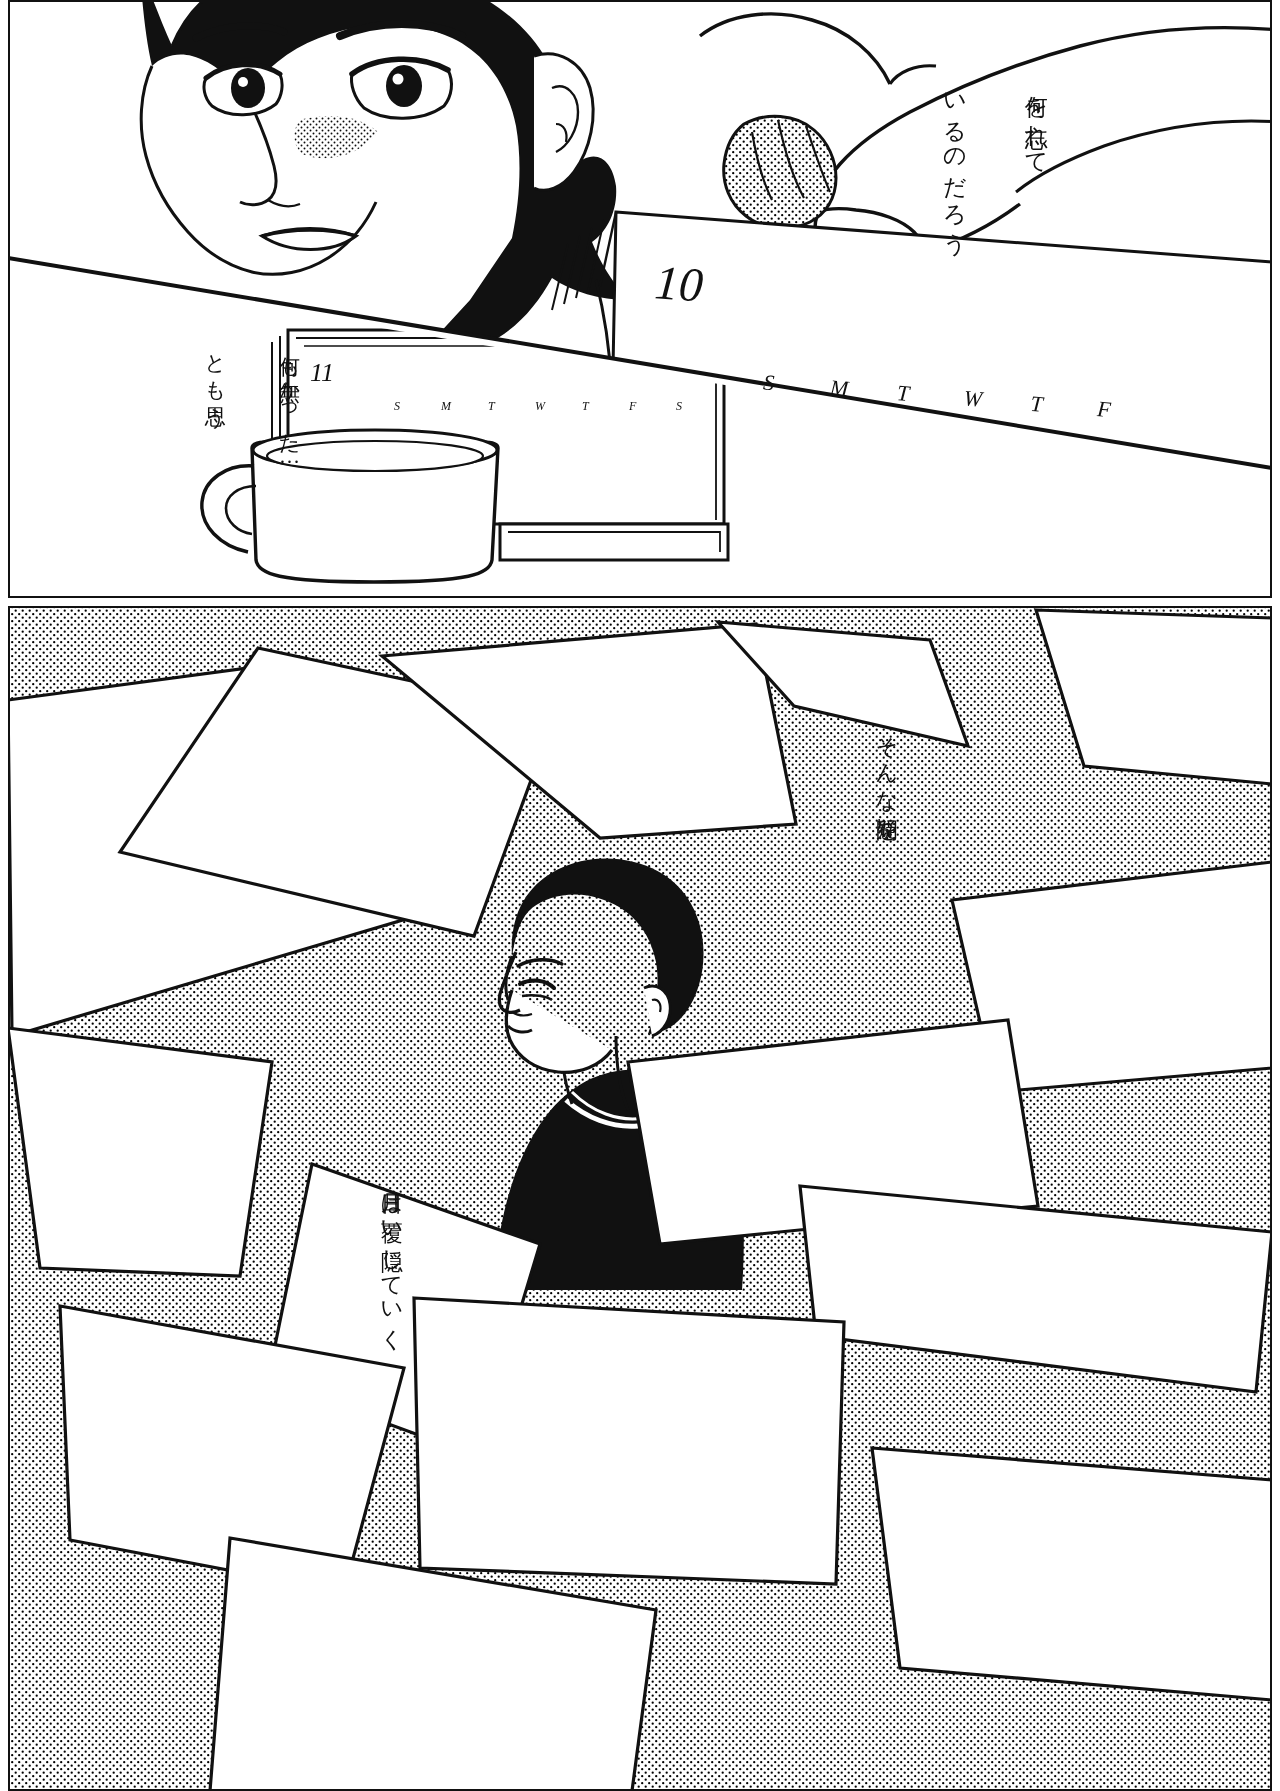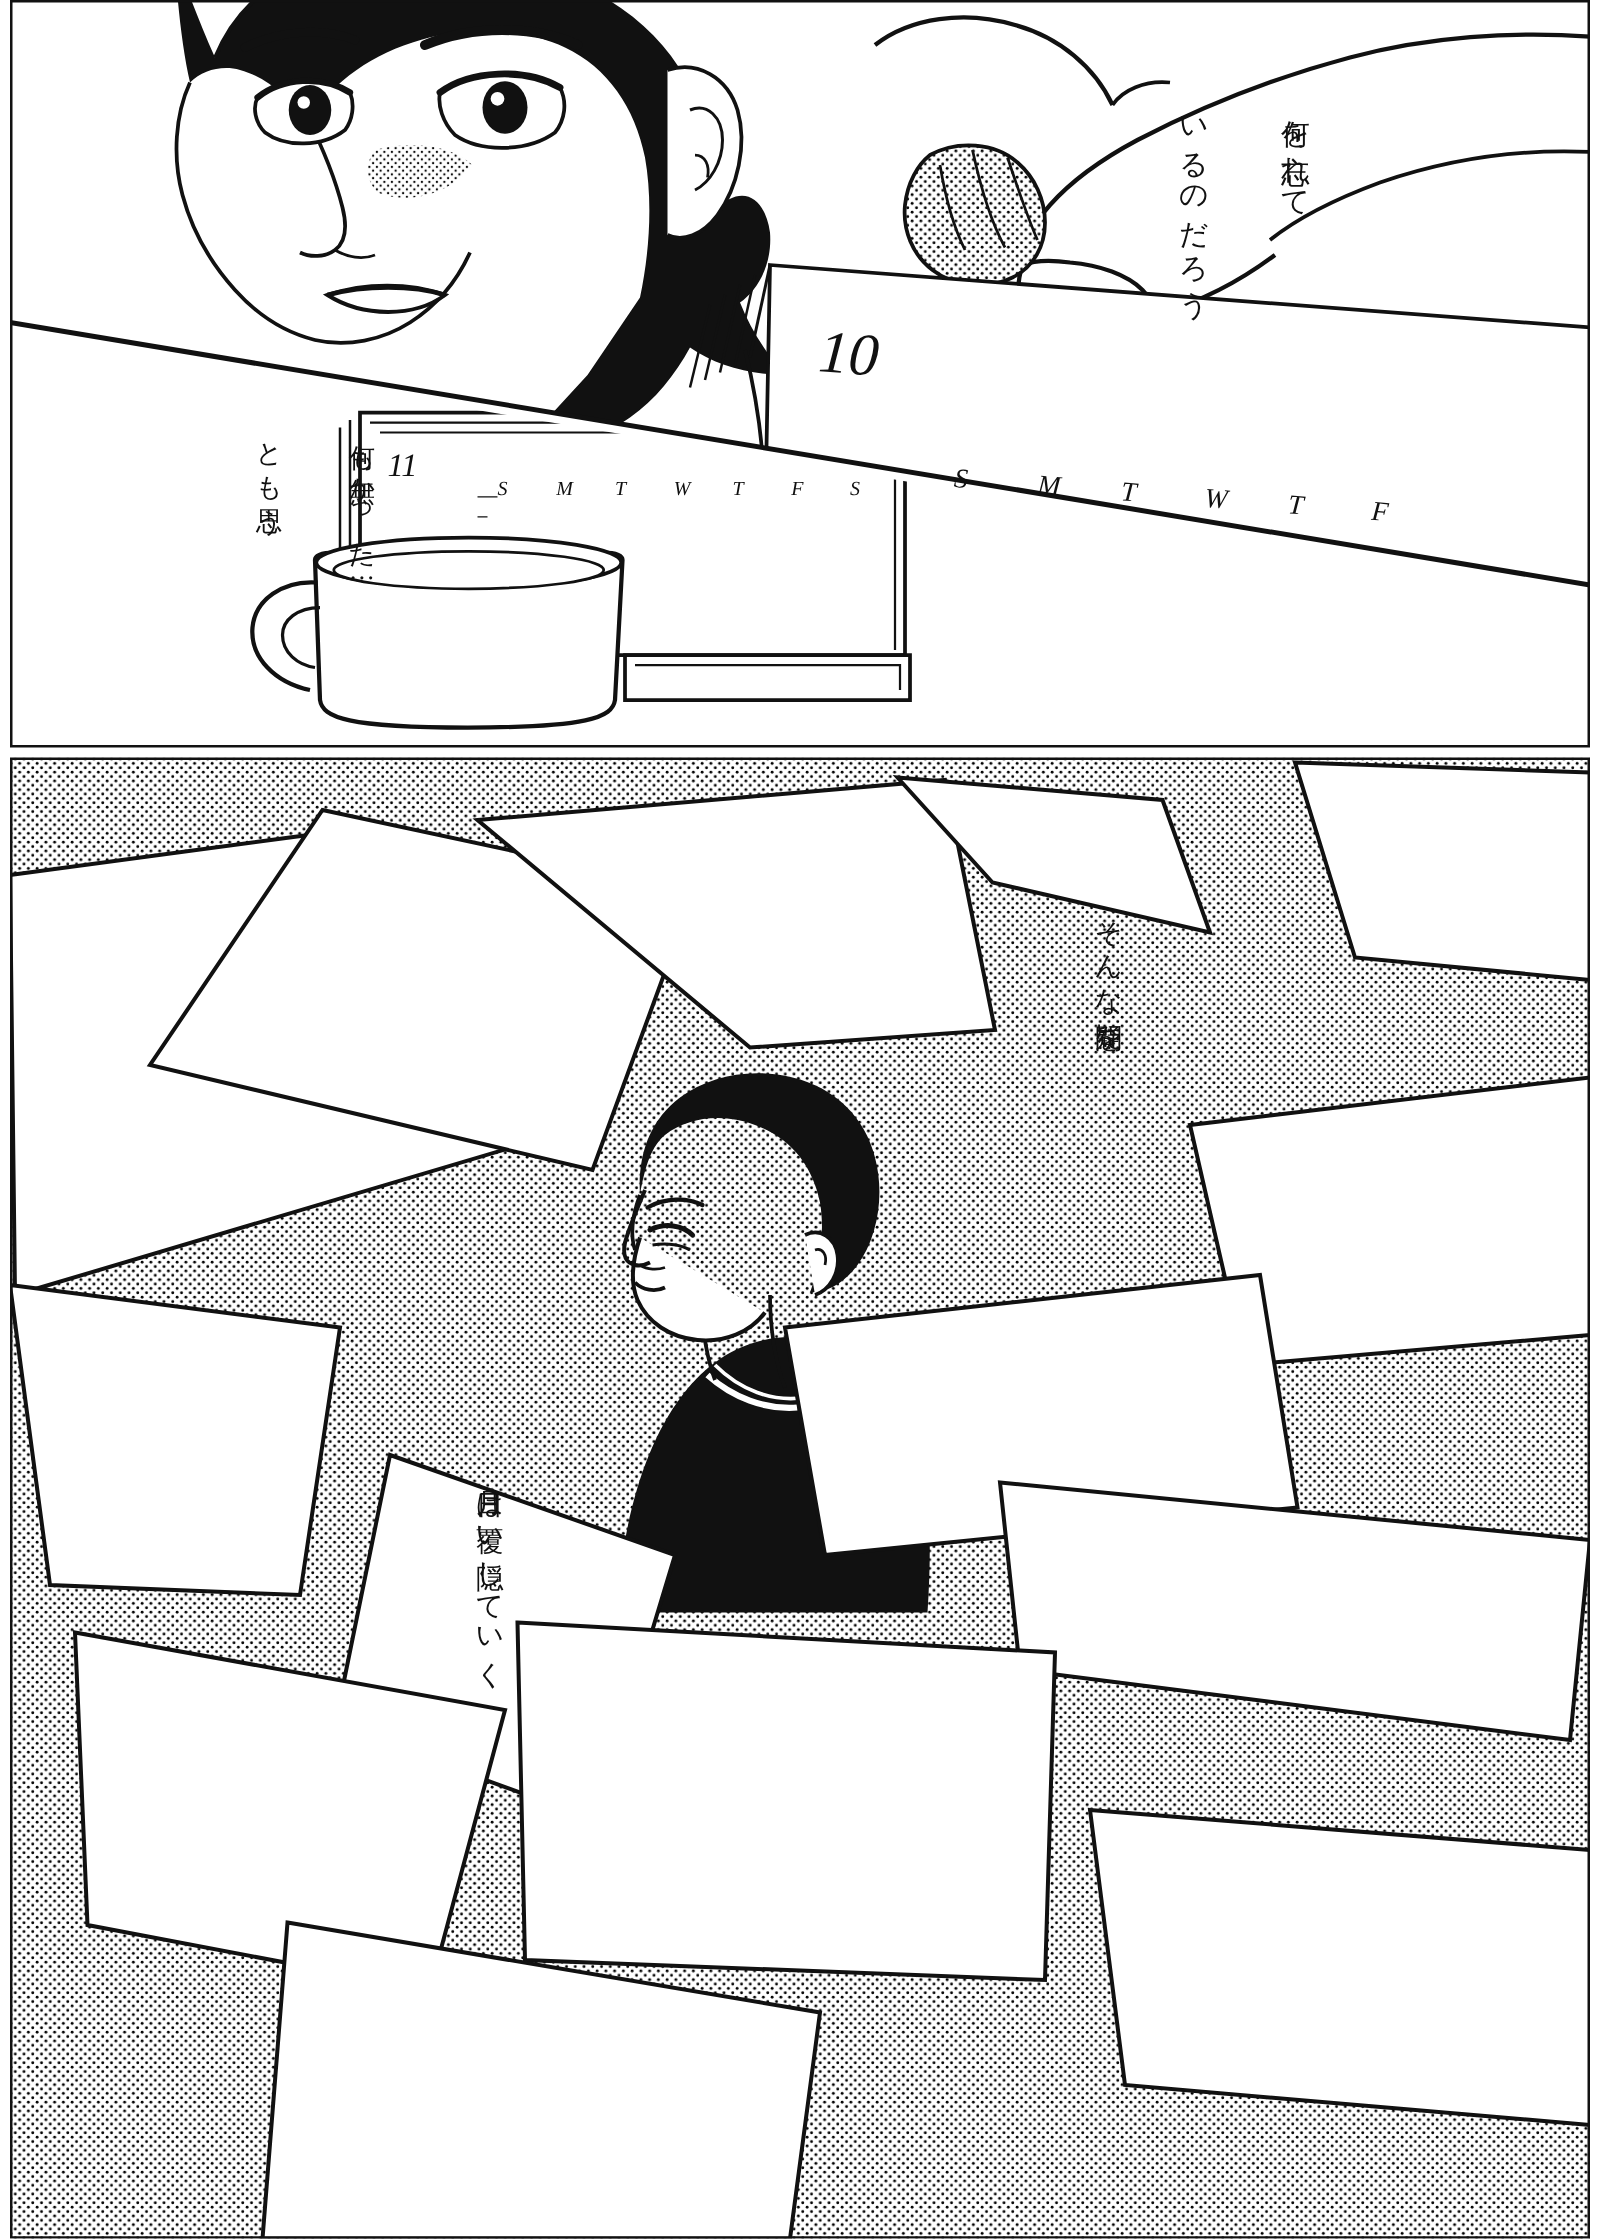--- a/index.html
+++ b/index.html
@@ -315,17 +315,17 @@
   <div class="vtext" style="left:327px; top:1176px; font-size:22px; height:260px;">
     <span class="col">月日は覆い隠していく</span>
   </div>
 
   <div class="cal-num" style="left:657px; top:258px; font-size:48px; transform:rotate(4.5deg); transform-origin:left top;">10</div>
   <div class="cal-days" style="left:744px; top:348px; font-size:22px; transform:rotate(4.5deg); transform-origin:left top;">
     <span style="display:inline-block;width:67px;">S</span><span style="display:inline-block;width:67px;">M</span><span style="display:inline-block;width:67px;">T</span><span style="display:inline-block;width:67px;">W</span><span style="display:inline-block;width:67px;">T</span><span style="display:inline-block;width:67px;">F</span>
   </div>
 
   <div class="cal-num" style="left:310px; top:360px; font-size:26px;">11</div>
-  <div class="cal-days" style="left:382px; top:368px; font-size:16px;text-decoration:underline;">
+  <div class="cal-days" style="left:382px; top:388px; font-size:12px;">
     <span style="display:inline-block;width:47px;">S</span><span style="display:inline-block;width:47px;">M</span><span style="display:inline-block;width:47px;">T</span><span style="display:inline-block;width:47px;">W</span><span style="display:inline-block;width:47px;">T</span><span style="display:inline-block;width:47px;">F</span><span style="display:inline-block;width:47px;">S</span>
   </div>
 
 </div>
 
 </body></html>

